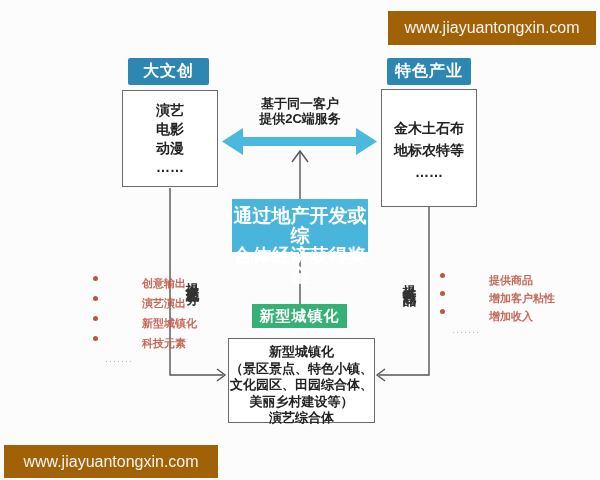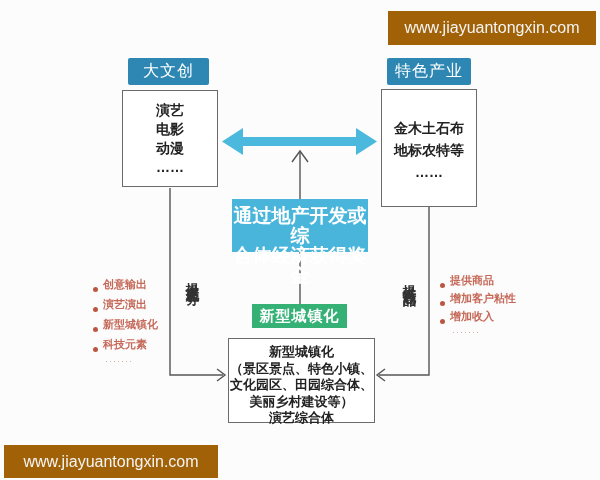--- a/index.html
+++ b/index.html
@@ -3,21 +3,21 @@
 <meta charset="utf-8">
 <style>
   html,body{margin:0;padding:0;}
   .canvas{
     position:relative;width:600px;height:480px;background:#fcfcfc;
     font-family:"Liberation Sans","DejaVu Sans",sans-serif;overflow:hidden;
   }
   .abs{position:absolute;}
   svg.overlay{position:absolute;left:0;top:0;width:600px;height:480px;pointer-events:none;}
   .hdr{
-    background:#2d87b2;color:#fff;font-weight:normal;font-size:16px;
+    background:#2d87b2;color:#fff;font-weight:bold;font-size:16px;
     display:flex;align-items:center;justify-content:center;border-radius:2px;
     letter-spacing:1px;
   }
   .wbox{
     background:#fff;border:1.5px solid #6b6b6b;color:#222;font-weight:bold;
     text-align:center;box-sizing:border-box;
   }
   .wbox .ln{display:block;}
   .leftbox .ln{font-size:14px;line-height:19px;}
   .rightbox .ln{font-size:14px;line-height:22px;}
@@ -32,22 +32,22 @@
   .caption{
     text-align:center;color:#222;font-weight:bold;font-size:13px;line-height:15px;
   }
   .botbox{font-size:13px;line-height:16.5px;padding-top:5px;}
   .vlabel{
     writing-mode:vertical-rl;text-orientation:upright;
     font-weight:bold;color:#333;font-size:13.5px;letter-spacing:2px;
   }
   .bullets{display:flex;flex-direction:column;}
   .b-item{
-    display:flex;align-items:flex-end;color:#c05a48;font-size:11px;font-weight:bold;
-    white-space:nowrap;opacity:.9;
+    display:flex;align-items:flex-start;color:#c05a48;font-size:11px;font-weight:bold;
+    white-space:nowrap;opacity:.9;gap:39px;
   }
   .b-dot{
     width:5px;height:5px;border-radius:50%;background:#b5452f;margin-right:5px;flex:0 0 auto;
   }
   .b-more{color:#c9a89d;font-size:9px;letter-spacing:1px;margin-left:12px;}
   .lb .b-item{height:15.5px;margin-bottom:4.5px;}
   .rb .b-item{height:15px;margin-bottom:3px;}
   .wm{
     background:#a16207;color:#f4f4f4;font-size:16px;
     display:flex;align-items:center;justify-content:center;
@@ -95,20 +95,24 @@
   </div>
 
   <div class="abs hdr" style="left:387px;top:58px;width:84px;height:27px;">特色产业</div>
 
   <div class="abs wbox rightbox" style="left:381px;top:89px;width:96px;height:118px;padding-top:27px;">
     <span class="ln">金木土石布</span>
     <span class="ln">地标农特等</span>
     <span class="ln">……</span>
   </div>
 
+  <div class="abs caption" style="left:240px;top:96px;width:120px;">
+    <div>基于同一客户</div>
+    <div>提供2C端服务</div>
+  </div>
 
   <div class="abs teal" style="left:232px;top:199px;width:136px;height:53px;">
     <span class="ln" style="display:block;">通过地产开发或综</span>
     <span class="ln" style="display:block;">合体经济获得奖金</span>
   </div>
 
   <div class="abs green" style="left:252px;top:304px;width:95px;height:24px;">新型城镇化</div>
 
   <div class="abs wbox botbox" style="left:228px;top:338px;width:147px;height:85px;">
     <span class="ln">新型城镇化</span>

